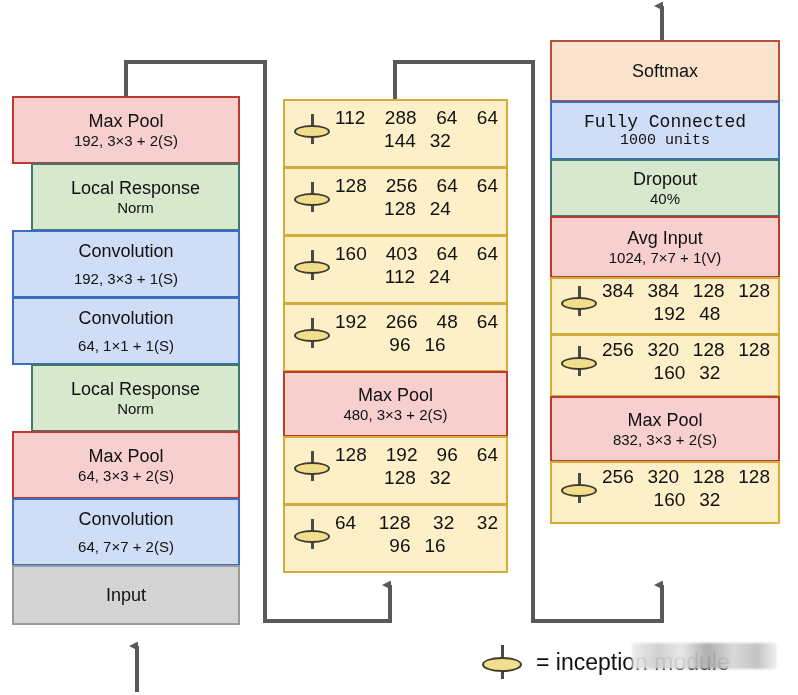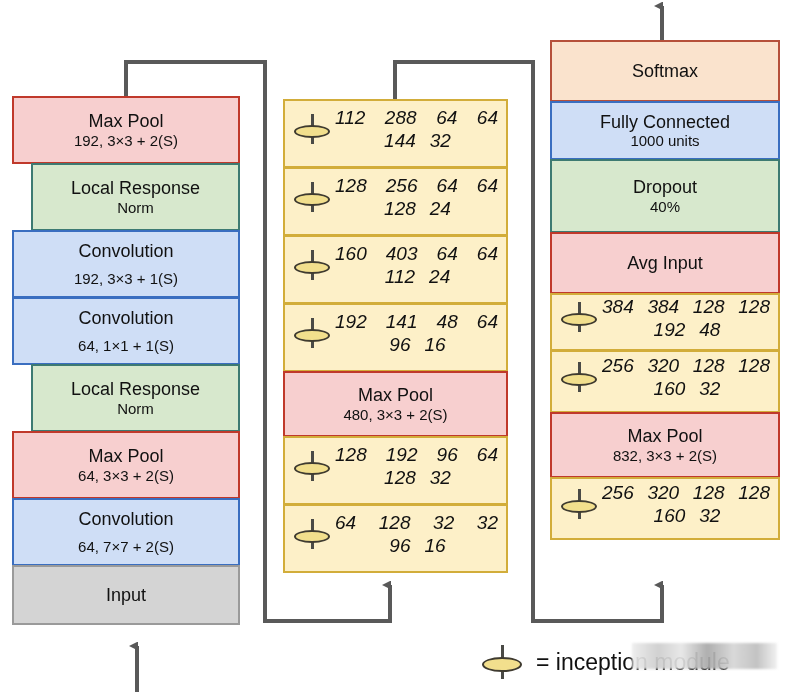--- a/index.html
+++ b/index.html
@@ -54,30 +54,29 @@
     position: relative;
   }
   .layer .l1 { font-size: 18px; white-space: nowrap; }
   .layer .l2 { font-size: 15px; white-space: nowrap; }
 
   .layer.pool      { background: #f7cfcf; border-color: #c0392b; }
   .layer.norm      { background: #d7e8cd; border-color: #3d7a72; margin-left: 19px; }
   .layer.conv      { background: #cfdef6; border-color: #3a6ec0; gap: 8px; }
   .layer.softmax   { background: #fae3cd; border-color: #b5503a; }
   .layer.dropout   { background: #d7e8cd; border-color: #3d7a72; }
-  .layer.fc        { background: #cfdef6; border-color: #3a6ec0; }
+  .layer.fc        { background: #cfdef6; border-color: #3a6ec0; font-family: Liberation Mono, monospace; }
   .layer.input     { background: #d4d4d4; border-color: #9a9a9a; }
 
   
   .layer.inception {
     background: #fdf0c8;
     border-color: #d2ad3a;
     justify-content: center;
     padding: 4px 0 12px 0;
-    font-style: italic;
   }
   .inc-grid {
     display: flex;
     align-items: center;
     width: 100%;
     box-sizing: border-box;
     padding: 0 6px 0 4px;
   }
   .inc-icon-cell {
     width: 46px;
@@ -317,21 +316,21 @@
       <div class="inc-grid">
         <div class="inc-icon-cell">
           <div class="top-glyph">
               <div class="stem"></div>
               <div class="disc"></div>
             </div>
         </div>
         <div class="inc-nums">
           <div class="inc-row-top">
             <span>192</span>
-            <span>141</span>
+            <span>266</span>
             <span>48</span>
             <span>64</span>
           </div>
           <div class="inc-row-bot">
             <span>96</span>
             <span>16</span>
           </div>
         </div>
       </div>
     </div>
@@ -392,27 +391,28 @@
 
     <div class="layer softmax" style="height:62px">
       <div class="l1">Softmax</div>
     </div>
 
     <div class="layer fc" style="height:59px">
       <div class="l1">Fully Connected</div>
       <div class="l2">1000 units</div>
     </div>
 
-    <div class="layer dropout" style="height:74px">
+    <div class="layer dropout" style="height:58px">
       <div class="l1">Dropout</div>
       <div class="l2">40%</div>
     </div>
 
     <div class="layer pool" style="height:62px">
       <div class="l1">Avg Input</div>
+      <div class="l2">1024, 7×7 + 1(V)</div>
     </div>
 
     <div class="layer inception" style="height:58px">
       <div class="inc-grid">
         <div class="inc-icon-cell">
           <div class="top-glyph">
               <div class="stem"></div>
               <div class="disc"></div>
             </div>
         </div>

